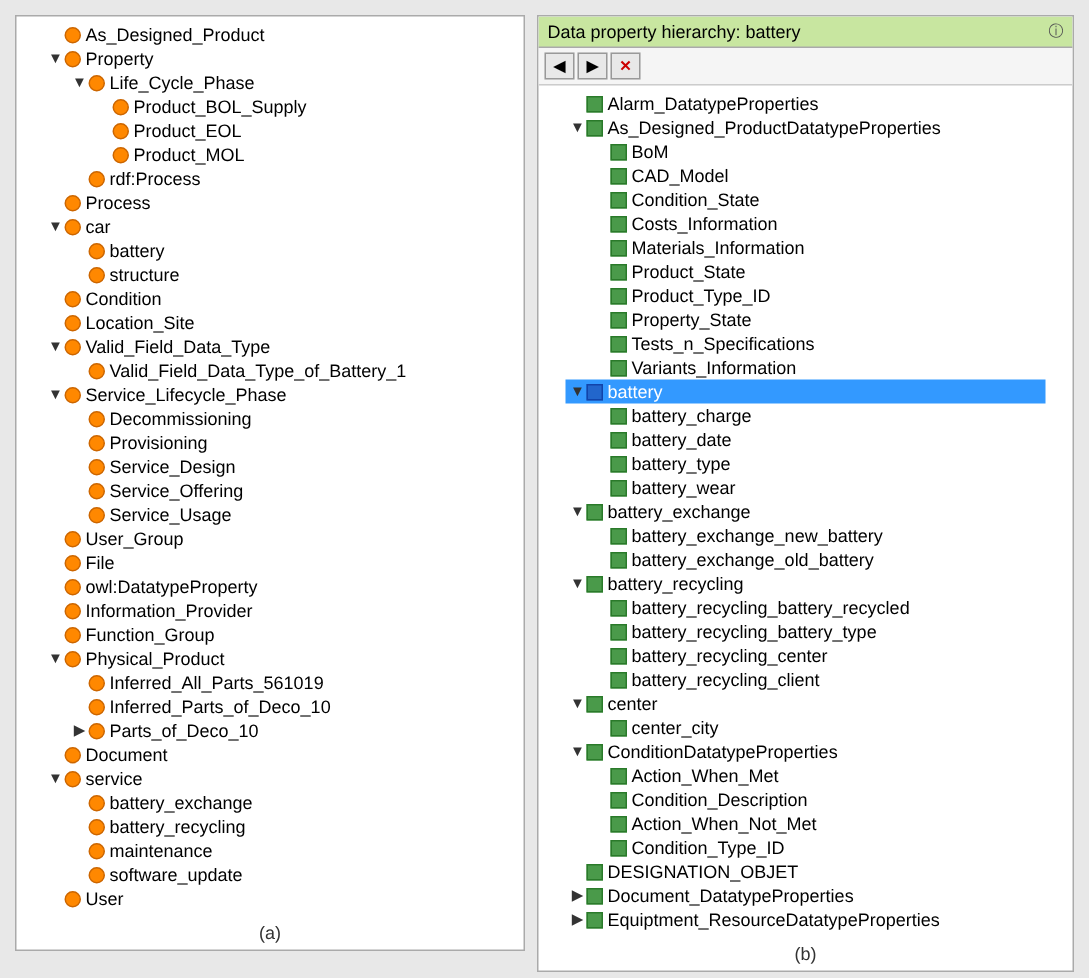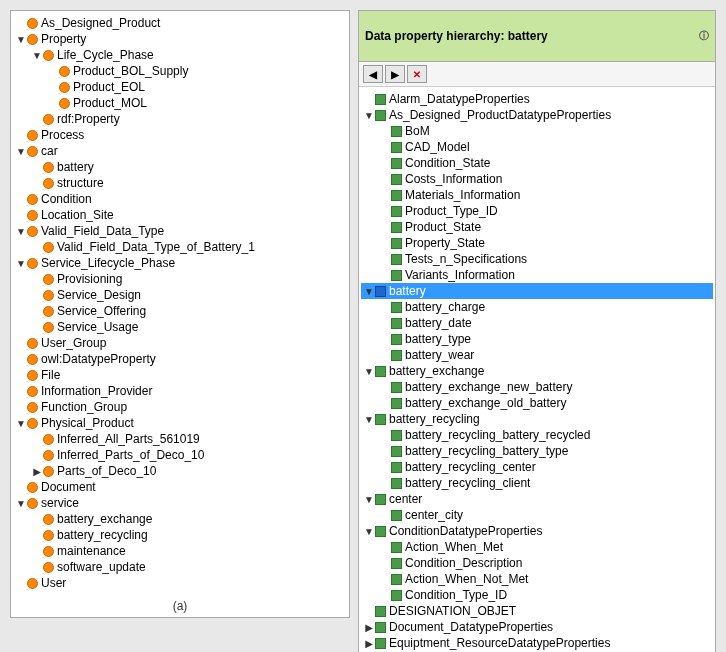--- a/index.html
+++ b/index.html
@@ -31,22 +31,22 @@
     }
     .panel-left {
       flex: 0 0 340px;
     }
     .panel-right {
       flex: 1;
     }
     .panel-title {
       background: #c8e6a0;
       border-bottom: 1px solid #aaa;
-      padding: 18px 6px;
-      font-weight: bold;
+      padding: 3px 6px;
+      font-weight: normal;
       font-size: 12px;
       display: flex;
       justify-content: space-between;
       align-items: center;
     }
     .panel-toolbar {
       display: flex;
       gap: 2px;
       padding: 3px 4px;
       border-bottom: 1px solid #ccc;
@@ -58,21 +58,21 @@
       width: 20px;
       height: 18px;
       cursor: pointer;
       display: flex;
       align-items: center;
       justify-content: center;
       font-size: 10px;
       font-weight: bold;
     }
     .tree-content {
-      padding: 4px 2px;
+      padding: 4px 18px;
     }
     .tree-item {
       display: flex;
       align-items: center;
       padding: 1px 0;
       cursor: default;
       white-space: nowrap;
     }
     .tree-item.selected {
       background: #3399ff;
@@ -164,21 +164,21 @@
         <div class="tree-item">
           <span class="indent" style="width: 34px;"></span>
           <span class="toggle"> </span>
           <span class="orange-circle"></span>
           <span class="label">Product_MOL</span>
         </div>
         <div class="tree-item">
           <span class="indent" style="width: 18px;"></span>
           <span class="toggle"> </span>
           <span class="orange-circle"></span>
-          <span class="label">rdf:Property</span>
+          <span class="label">rdf:Process</span>
         </div>
         <div class="tree-item">
           <span class="indent" style="width: 2px;"></span>
           <span class="toggle"> </span>
           <span class="orange-circle"></span>
           <span class="label">Process</span>
         </div>
         <div class="tree-item">
           <span class="indent" style="width: 2px;"></span>
           <span class="toggle">▼</span>
@@ -224,20 +224,26 @@
         <div class="tree-item">
           <span class="indent" style="width: 2px;"></span>
           <span class="toggle">▼</span>
           <span class="orange-circle"></span>
           <span class="label">Service_Lifecycle_Phase</span>
         </div>
         <div class="tree-item">
           <span class="indent" style="width: 18px;"></span>
           <span class="toggle"> </span>
           <span class="orange-circle"></span>
+          <span class="label">Decommissioning</span>
+        </div>
+        <div class="tree-item">
+          <span class="indent" style="width: 18px;"></span>
+          <span class="toggle"> </span>
+          <span class="orange-circle"></span>
           <span class="label">Provisioning</span>
         </div>
         <div class="tree-item">
           <span class="indent" style="width: 18px;"></span>
           <span class="toggle"> </span>
           <span class="orange-circle"></span>
           <span class="label">Service_Design</span>
         </div>
         <div class="tree-item">
           <span class="indent" style="width: 18px;"></span>
@@ -254,27 +260,27 @@
         <div class="tree-item">
           <span class="indent" style="width: 2px;"></span>
           <span class="toggle"> </span>
           <span class="orange-circle"></span>
           <span class="label">User_Group</span>
         </div>
         <div class="tree-item">
           <span class="indent" style="width: 2px;"></span>
           <span class="toggle"> </span>
           <span class="orange-circle"></span>
+          <span class="label">File</span>
+        </div>
+        <div class="tree-item">
+          <span class="indent" style="width: 2px;"></span>
+          <span class="toggle"> </span>
+          <span class="orange-circle"></span>
           <span class="label">owl:DatatypeProperty</span>
-        </div>
-        <div class="tree-item">
-          <span class="indent" style="width: 2px;"></span>
-          <span class="toggle"> </span>
-          <span class="orange-circle"></span>
-          <span class="label">File</span>
         </div>
         <div class="tree-item">
           <span class="indent" style="width: 2px;"></span>
           <span class="toggle"> </span>
           <span class="orange-circle"></span>
           <span class="label">Information_Provider</span>
         </div>
         <div class="tree-item">
           <span class="indent" style="width: 2px;"></span>
           <span class="toggle"> </span>
@@ -403,27 +409,27 @@
         <div class="tree-item">
           <span class="indent" style="width: 18px;"></span>
           <span class="toggle"> </span>
           <span class="green-square"></span>
           <span class="label">Materials_Information</span>
         </div>
         <div class="tree-item">
           <span class="indent" style="width: 18px;"></span>
           <span class="toggle"> </span>
           <span class="green-square"></span>
+          <span class="label">Product_State</span>
+        </div>
+        <div class="tree-item">
+          <span class="indent" style="width: 18px;"></span>
+          <span class="toggle"> </span>
+          <span class="green-square"></span>
           <span class="label">Product_Type_ID</span>
-        </div>
-        <div class="tree-item">
-          <span class="indent" style="width: 18px;"></span>
-          <span class="toggle"> </span>
-          <span class="green-square"></span>
-          <span class="label">Product_State</span>
         </div>
         <div class="tree-item">
           <span class="indent" style="width: 18px;"></span>
           <span class="toggle"> </span>
           <span class="green-square"></span>
           <span class="label">Property_State</span>
         </div>
         <div class="tree-item">
           <span class="indent" style="width: 18px;"></span>
           <span class="toggle"> </span>

